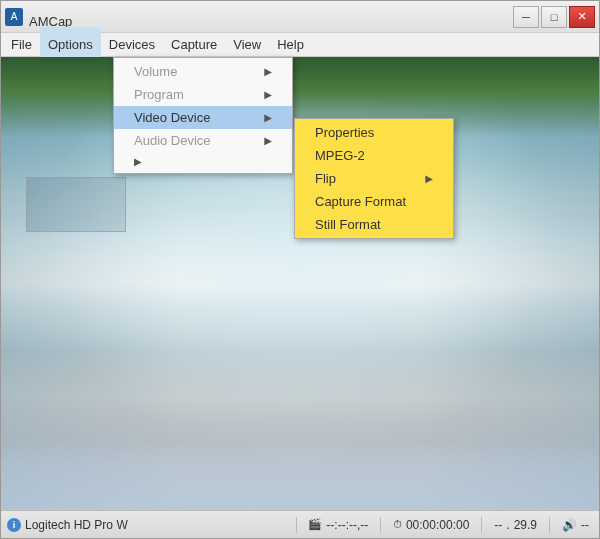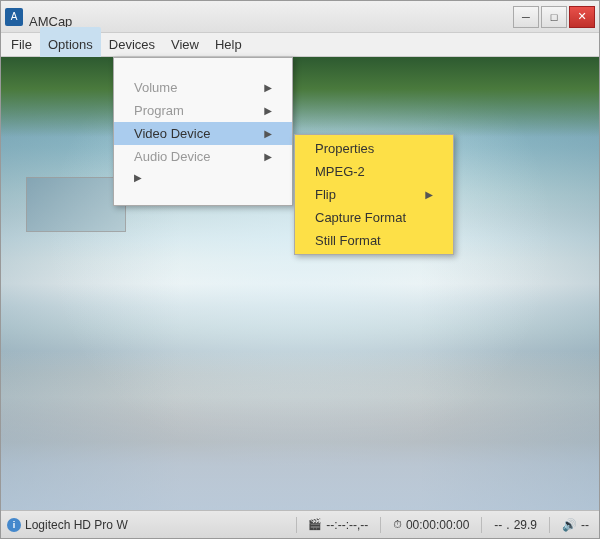--- a/index.html
+++ b/index.html
@@ -180,21 +180,21 @@
       left: 0;
       z-index: 100;
       display: flex;
     }
 
     .dropdown-menu {
       background: #f8f8f8;
       border: 1px solid #aaa;
       box-shadow: 2px 2px 6px rgba(0,0,0,0.3);
       min-width: 180px;
-      padding: 18px 0;
+      padding: 2px 0;
     }
 
     .dropdown-item {
       padding: 4px 20px;
       display: flex;
       align-items: center;
       justify-content: space-between;
       cursor: pointer;
       color: #333;
       font-size: 13px;
@@ -291,20 +291,21 @@
       <button class="title-btn">─</button>
       <button class="title-btn">□</button>
       <button class="title-btn close">✕</button>
     </div>
   </div>
 
   <div class="menu-bar">
     <span class="menu-item">File</span>
     <span class="menu-item active">Options</span>
     <span class="menu-item">Devices</span>
+    <span class="menu-item">Capture</span>
     <span class="menu-item">View</span>
     <span class="menu-item">Help</span>
 
     <div class="dropdown-container" style="left: 112px;">
       <div class="dropdown-menu">
         <div class="dropdown-item disabled">
           <span>Volume</span>
           <span class="submenu-arrow">▶</span>
         </div>
         <div class="dropdown-item disabled">

